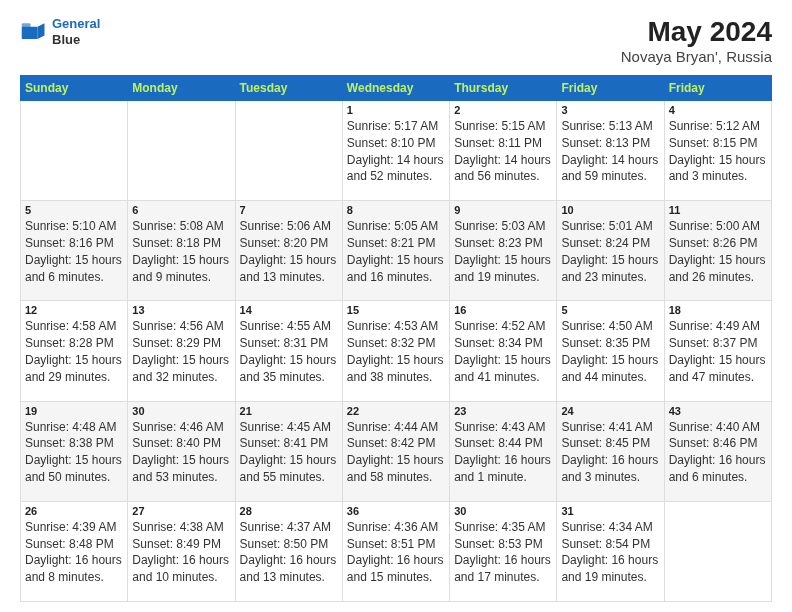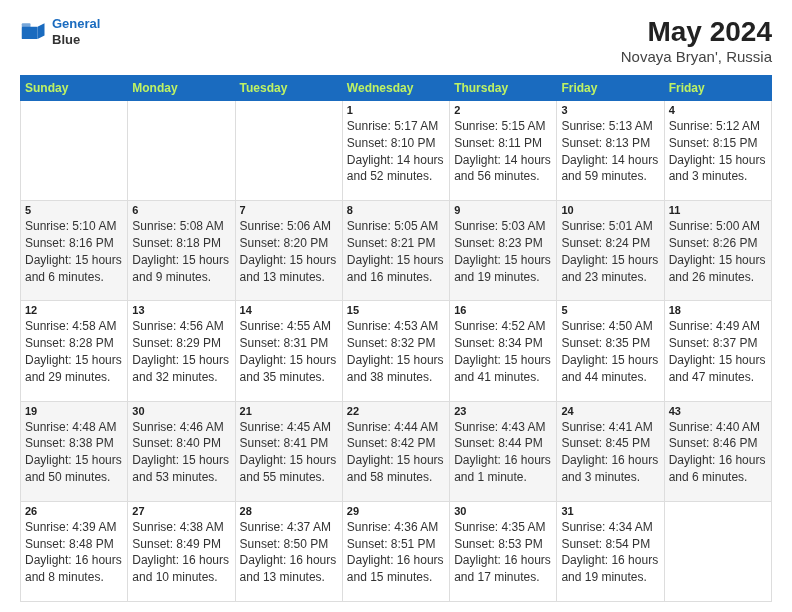--- a/index.html
+++ b/index.html
@@ -257,21 +257,21 @@
           </td>
           <td>
             <span class="day-num">27</span>
             <div class="day-info">Sunrise: 4:38 AM<br>Sunset: 8:49 PM<br>Daylight: 16 hours and 10 minutes.</div>
           </td>
           <td>
             <span class="day-num">28</span>
             <div class="day-info">Sunrise: 4:37 AM<br>Sunset: 8:50 PM<br>Daylight: 16 hours and 13 minutes.</div>
           </td>
           <td>
-            <span class="day-num">29</span>
+            <span class="day-num">36</span>
             <div class="day-info">Sunrise: 4:36 AM<br>Sunset: 8:51 PM<br>Daylight: 16 hours and 15 minutes.</div>
           </td>
           <td>
             <span class="day-num">30</span>
             <div class="day-info">Sunrise: 4:35 AM<br>Sunset: 8:53 PM<br>Daylight: 16 hours and 17 minutes.</div>
           </td>
           <td>
             <span class="day-num">31</span>
             <div class="day-info">Sunrise: 4:34 AM<br>Sunset: 8:54 PM<br>Daylight: 16 hours and 19 minutes.</div>
           </td>

